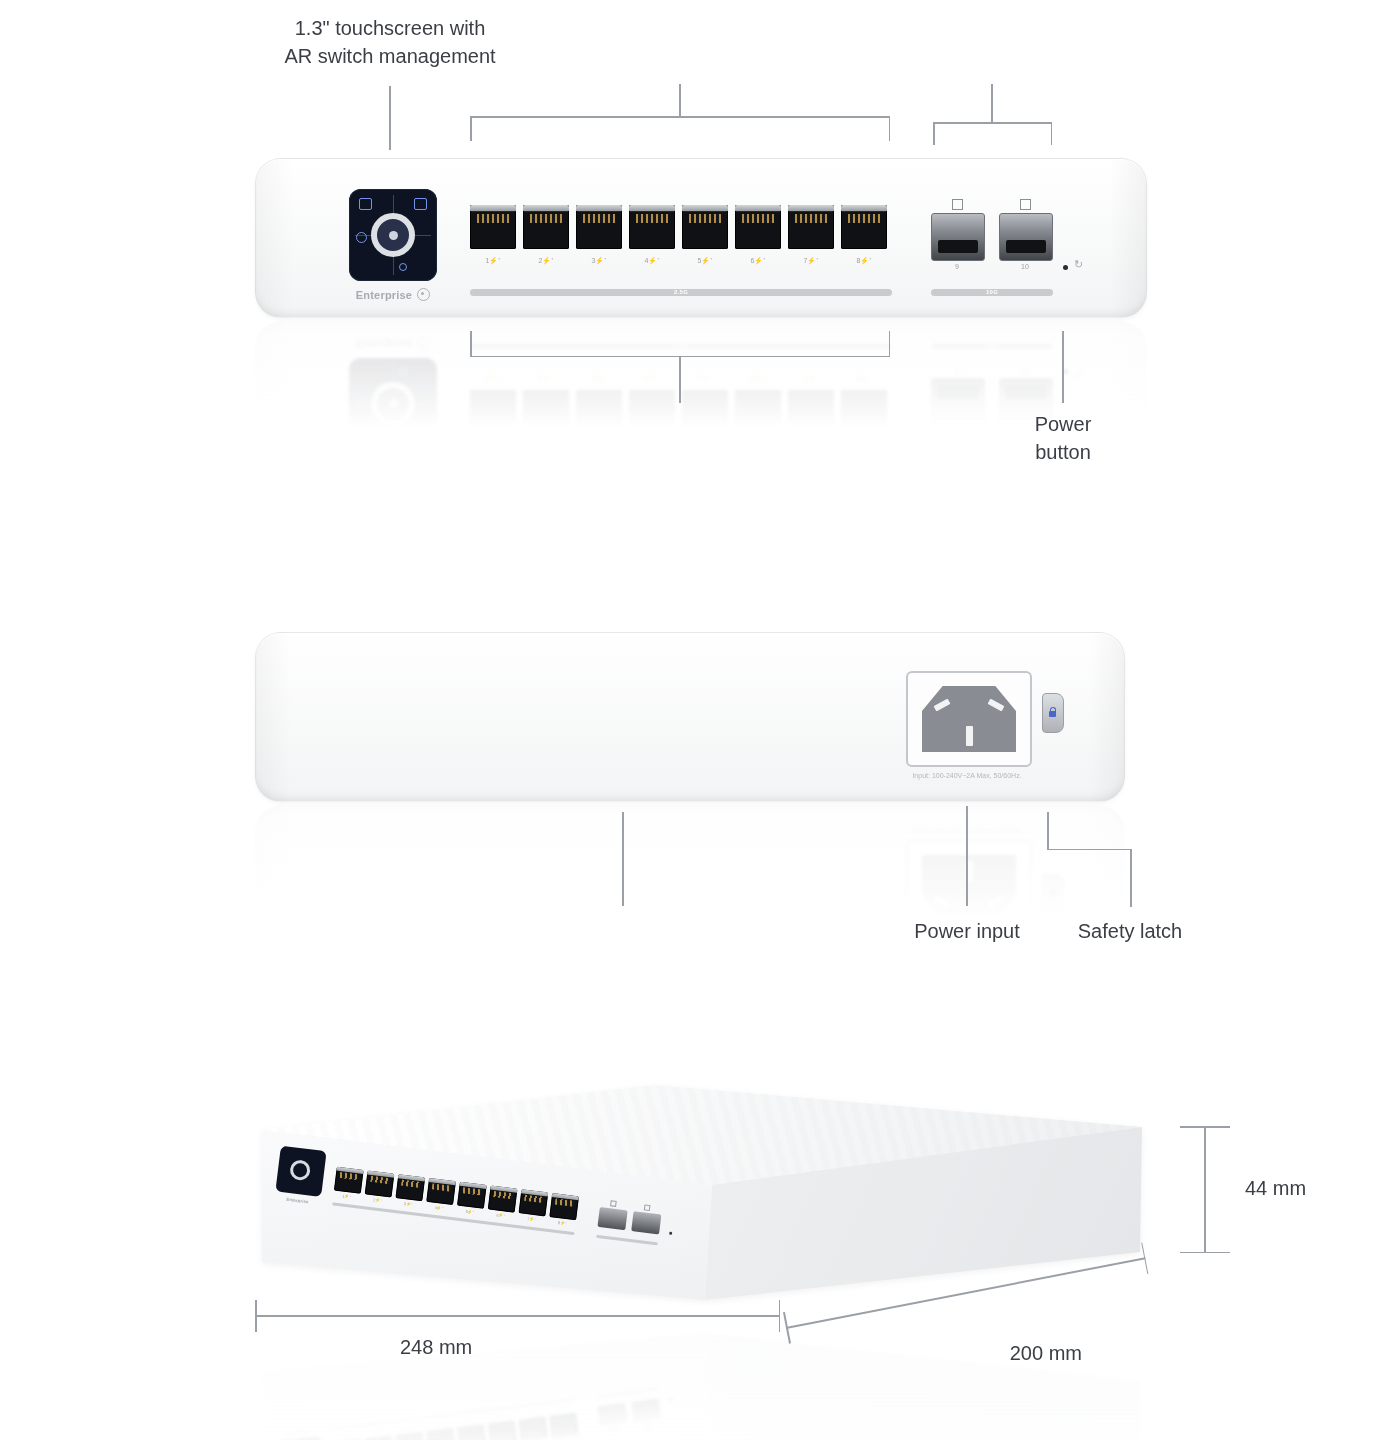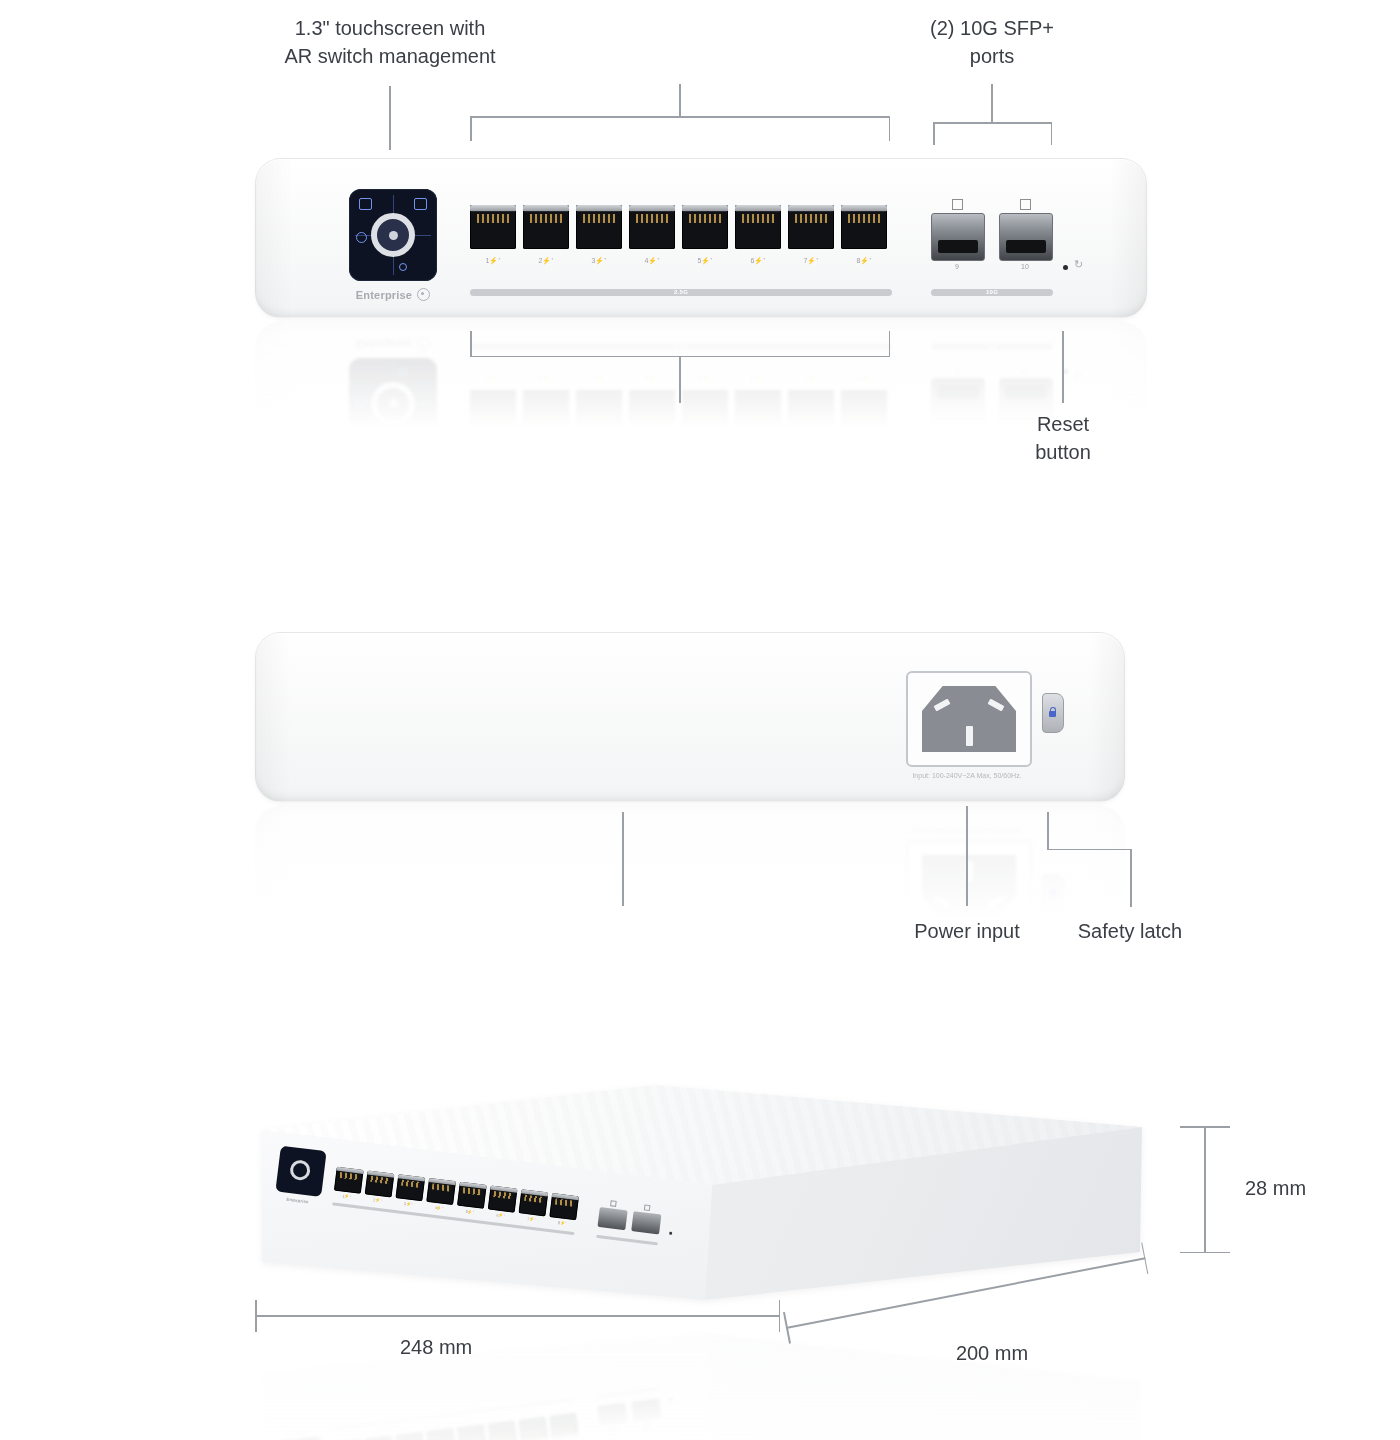--- a/index.html
+++ b/index.html
@@ -131,22 +131,20 @@
 
   <div class="callout" style="left:230px;top:14px;width:320px;">1.3" touchscreen with
 AR switch management</div>
   <div class="ann vl" style="left:389px;top:86px;height:64px;"></div>
 
   <div class="ann vl" style="left:679px;top:84px;height:33px;"></div>
   <div class="ann hl" style="left:470px;top:116px;width:420px;"></div>
   <div class="ann vl" style="left:470px;top:116px;height:25px;"></div>
   <div class="ann vl" style="left:888.5px;top:116px;height:25px;"></div>
 
-  <div class="callout" style="left:902px;top:14px;width:180px;">(2) 10G SFP+
-ports</div>
   <div class="ann vl" style="left:991px;top:84px;height:39px;"></div>
   <div class="ann hl" style="left:933px;top:122px;width:119px;"></div>
   <div class="ann vl" style="left:933px;top:122px;height:23px;"></div>
   <div class="ann vl" style="left:1050.5px;top:122px;height:23px;"></div>
 
   <div class="device front">
     <div class="touchscreen">
       <div class="ts-h"></div>
       <div class="ts-v"></div>
       <div class="ts-dial"></div>
@@ -277,21 +275,21 @@
     <div class="reset-dot"></div>
     <div class="reset-ico">↻</div>
   </div>
 
   <div class="ann vl" style="left:470px;top:331px;height:26px;"></div>
   <div class="ann vl" style="left:888.5px;top:331px;height:26px;"></div>
   <div class="ann hl" style="left:470px;top:355.5px;width:420px;"></div>
   <div class="ann vl" style="left:679px;top:357px;height:46px;"></div>
 
   <div class="ann vl" style="left:1062px;top:331px;height:72px;"></div>
-  <div class="callout" style="left:993px;top:410px;width:140px;">Reset
+  <div class="callout" style="left:993px;top:410px;width:140px;">Power
 button</div>
 
   <div class="device back">
     <div class="inlet">
       <div class="inlet-inner">
         <span class="pin l"></span>
         <span class="pin r"></span>
         <span class="pin c"></span>
       </div>
     </div>
@@ -423,29 +421,29 @@
       <div class="mini-band" style="left:330px;width:62px;"></div>
       <div class="mini-reset"></div>
     </div>
   </div>
 
   <div class="dim dim-height">
     <div class="tick-h" style="top:0;"></div>
     <div class="tick-h" style="bottom:0;"></div>
     <div class="tick-v mid"></div>
   </div>
-  <div class="dim-label" style="left:1245px;top:1177px;">28 mm</div>
+  <div class="dim-label" style="left:1245px;top:1177px;">44 mm</div>
 
   <div class="dim dim-width">
     <div class="tick-v" style="left:0;"></div>
     <div class="tick-v" style="right:0;"></div>
     <div class="tick-h mid"></div>
   </div>
   <div class="dim-label" style="left:400px;top:1336px;width:180px;">248 mm</div>
 
   <div class="dim dim-depth">
     <div class="tick-v" style="left:0;"></div>
     <div class="tick-v" style="right:0;"></div>
     <div class="tick-h mid"></div>
   </div>
-  <div class="dim-label" style="left:902px;top:1342px;width:180px;text-align:center;">200 mm</div>
+  <div class="dim-label" style="left:902px;top:1342px;width:180px;text-align:right;">200 mm</div>
 
 </div>
 
 </body></html>

